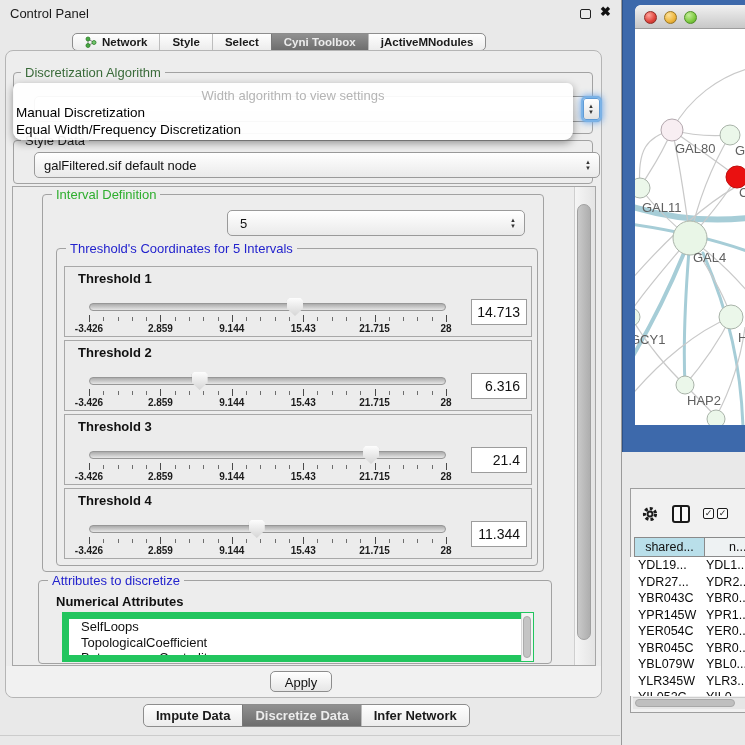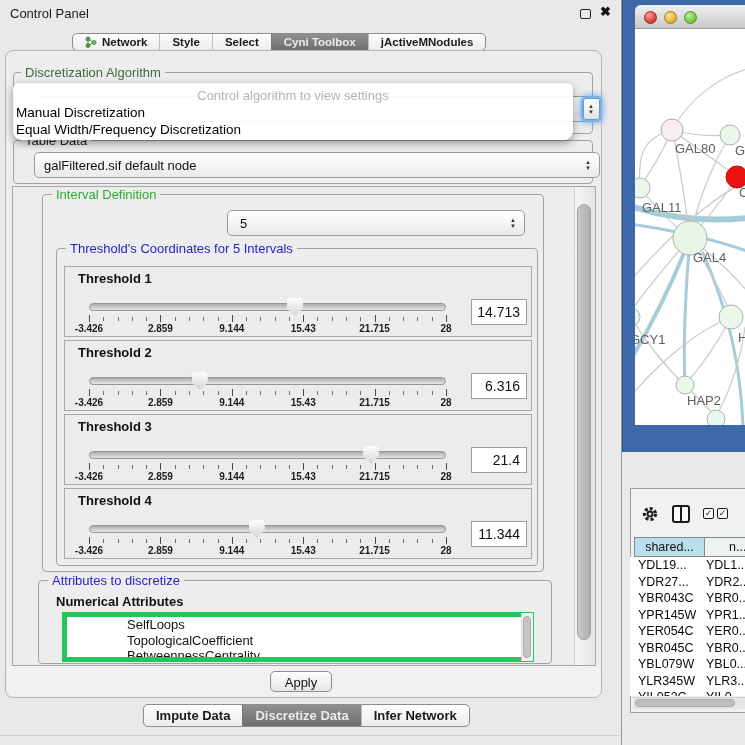--- a/index.html
+++ b/index.html
@@ -52,21 +52,21 @@
   .thr{position:absolute;left:0;width:468px;height:71px;background:#ececec;border:1px solid #a8a8a8;}
   .thr-label{position:absolute;left:13px;top:4px;font-weight:bold;font-size:13px;}
   .thr-track{position:absolute;left:24px;top:36px;width:357px;height:8px;border-radius:4px;background:linear-gradient(#ababab,#e6e6e6);border:1px solid #979797;}
   .thumb{position:absolute;top:31px;width:16px;height:18px;background:linear-gradient(#fdfdfd,#d5d5d5);clip-path:polygon(15% 0,85% 0,100% 14%,100% 58%,50% 100%,0 58%,0 14%);filter:drop-shadow(0 0 1px #7d7d7d);}
   .tick{position:absolute;top:50px;width:1px;height:4px;background:#6d6d6d;}
   .tick.major{top:48px;height:7px;background:#4a4a4a;}
   .tick-label{position:absolute;top:56px;width:60px;text-align:center;font-size:10px;font-weight:bold;color:#1c1c1c;}
   .vbox{position:absolute;left:406px;top:32px;width:56px;height:26px;background:#fff;border:1px solid #9c9c9c;font-size:14px;text-align:right;padding:4px 6px 0 0;}
 
   
-  .listbox{position:absolute;left:62px;top:612px;width:472px;height:50px;background:#fff;border:5px solid #22c55e;overflow:hidden;padding-left:48px;}
+  .listbox{position:absolute;left:62px;top:612px;width:472px;height:50px;background:#fff;border:7px solid #22c55e;overflow:hidden;}
   .list-item{padding-left:12px;font-size:13px;line-height:15.6px;white-space:nowrap;}
   .list-sb{position:absolute;left:521px;top:613px;width:12px;height:48px;background:#f3f3f3;border-left:1px solid #d8d8d8;}
   .list-sb-thumb{position:absolute;left:523px;top:616px;width:8px;height:42px;border-radius:4px;background:#c4c4c4;border:1px solid #ababab;}
 
   .apply-btn{position:absolute;left:270px;top:671px;width:62px;height:21px;background:linear-gradient(#ffffff,#e6e6e6);border:1px solid #8d8d8d;border-radius:5px;text-align:center;line-height:19px;font-size:13px;color:#111;}
 
   
   .popup{position:absolute;left:13px;top:83px;width:560px;height:57px;background:rgba(255,255,255,0.93);border-radius:6px 6px 9px 9px;box-shadow:0 3px 9px rgba(0,0,0,0.4);z-index:50;}
   .popup-prompt{position:absolute;left:0;right:0;top:5px;text-align:center;color:#b4b4b4;font-size:13px;}
   .popup-item{position:absolute;left:3px;font-size:13.5px;color:#000;white-space:nowrap;}
@@ -142,21 +142,21 @@
 
   <div class="grp" style="left:13px;top:72px;width:580px;height:62px;"></div>
   <span class="grp-t t-dark" style="left:21px;top:65px;">Discretization Algorithm</span>
   <div class="combo" style="left:20px;top:96px;width:568px;height:26px;">
     <span class="stepbtn focused">
         <span class="stepper">▲<br>▼</span>
       </span>
   </div>
 
   <div class="grp" style="left:13px;top:140px;width:580px;height:44px;"></div>
-  <span class="grp-t t-black" style="left:21px;top:133px;">Table Data</span>
+  <span class="grp-t t-black" style="left:21px;top:133px;">Style Data</span>
   <div class="combo" style="left:20px;top:152px;width:566px;height:26px;">
     <span class="val">galFiltered.sif default node</span>
     <span class="stepper">▲<br>▼</span>
   </div>
 
   <div class="scrollarea"></div>
   <div class="sbv-track"></div>
   <div class="sbv-thumb"></div>
 
   <div class="grp" style="left:42px;top:194px;width:502px;height:378px;"></div>
@@ -345,21 +345,21 @@
       <div class="tab sel">
         <span>Discretize Data</span>
       </div>
       <div class="tab">
         <span>Infer Network</span>
       </div>
     </div>
   <div class="bottom-line"></div>
 
   <div class="popup">
-    <div class="popup-prompt">Control algorithm to view settings</div>
+    <div class="popup-prompt">Width algorithm to view settings</div>
     <div id="popupItems">
         <div class="popup-item b" style="top: 22px;">Manual Discretization</div>
         <div class="popup-item" style="top: 39px;">Equal Width/Frequency Discretization</div>
       </div>
   </div>
 
   <div class="seam"></div>
   <div class="blue-frame"></div>
   <div class="mac-win">
     <div class="mac-titlebar">

